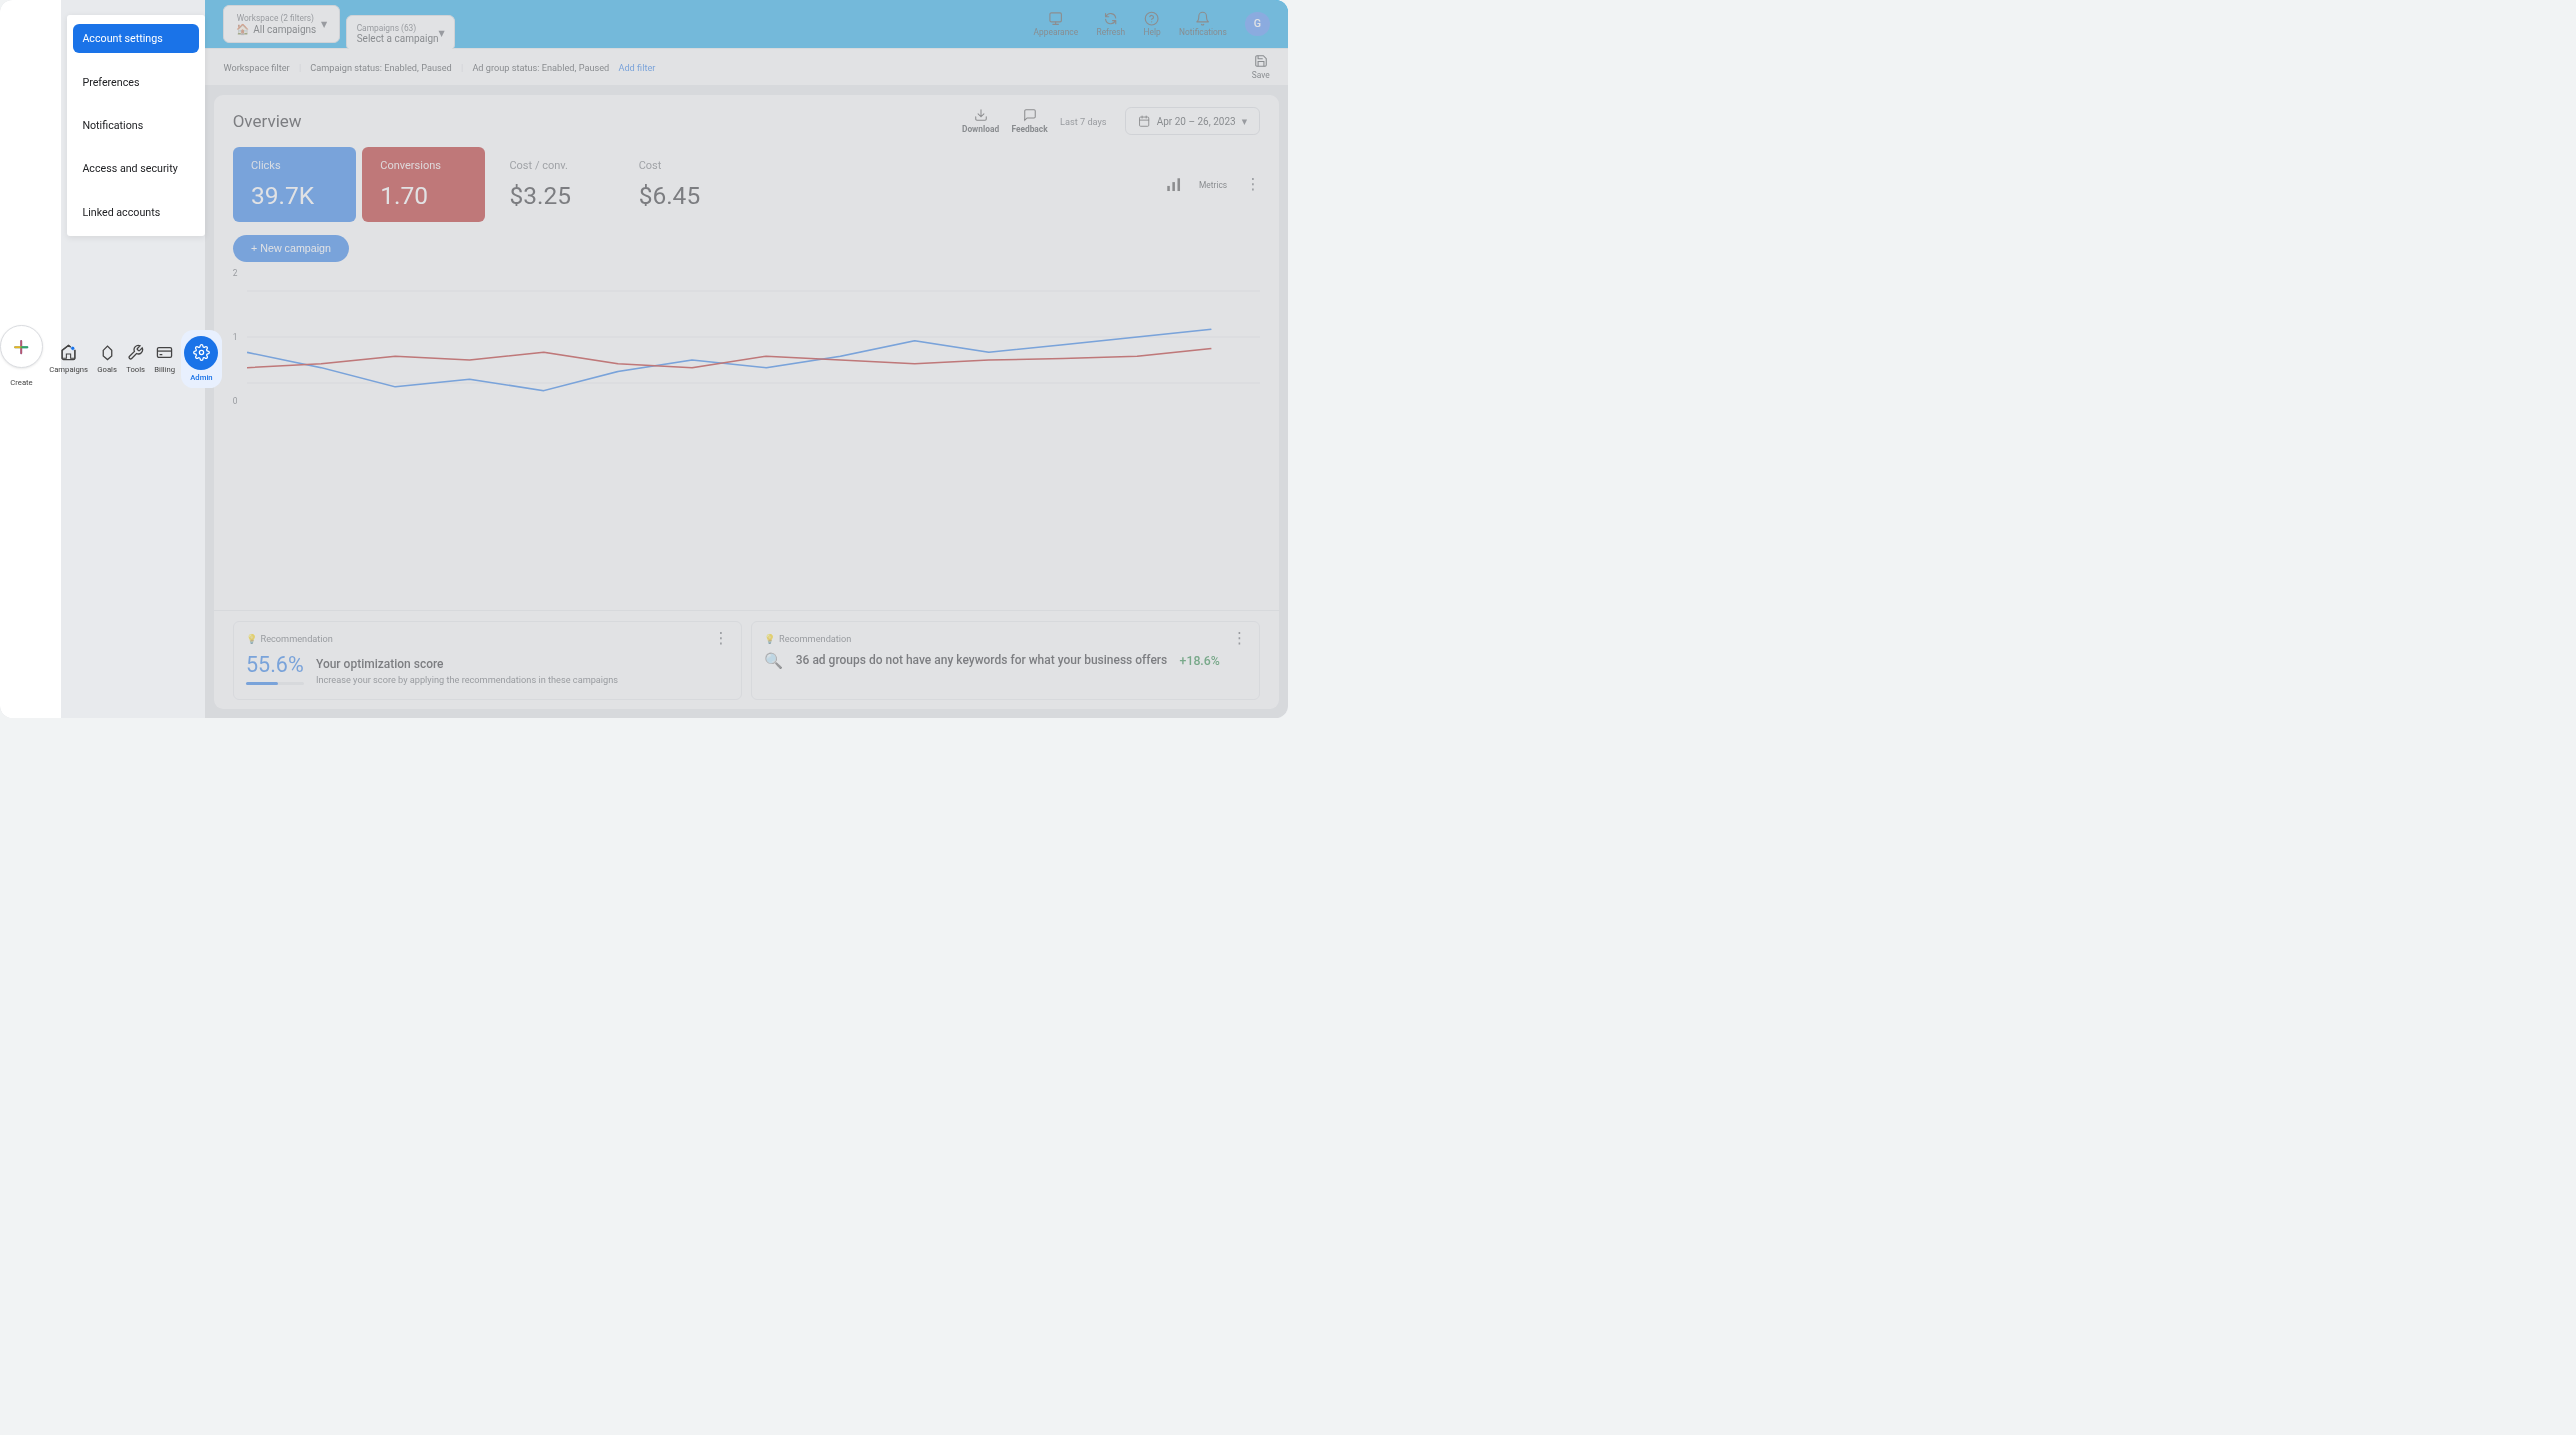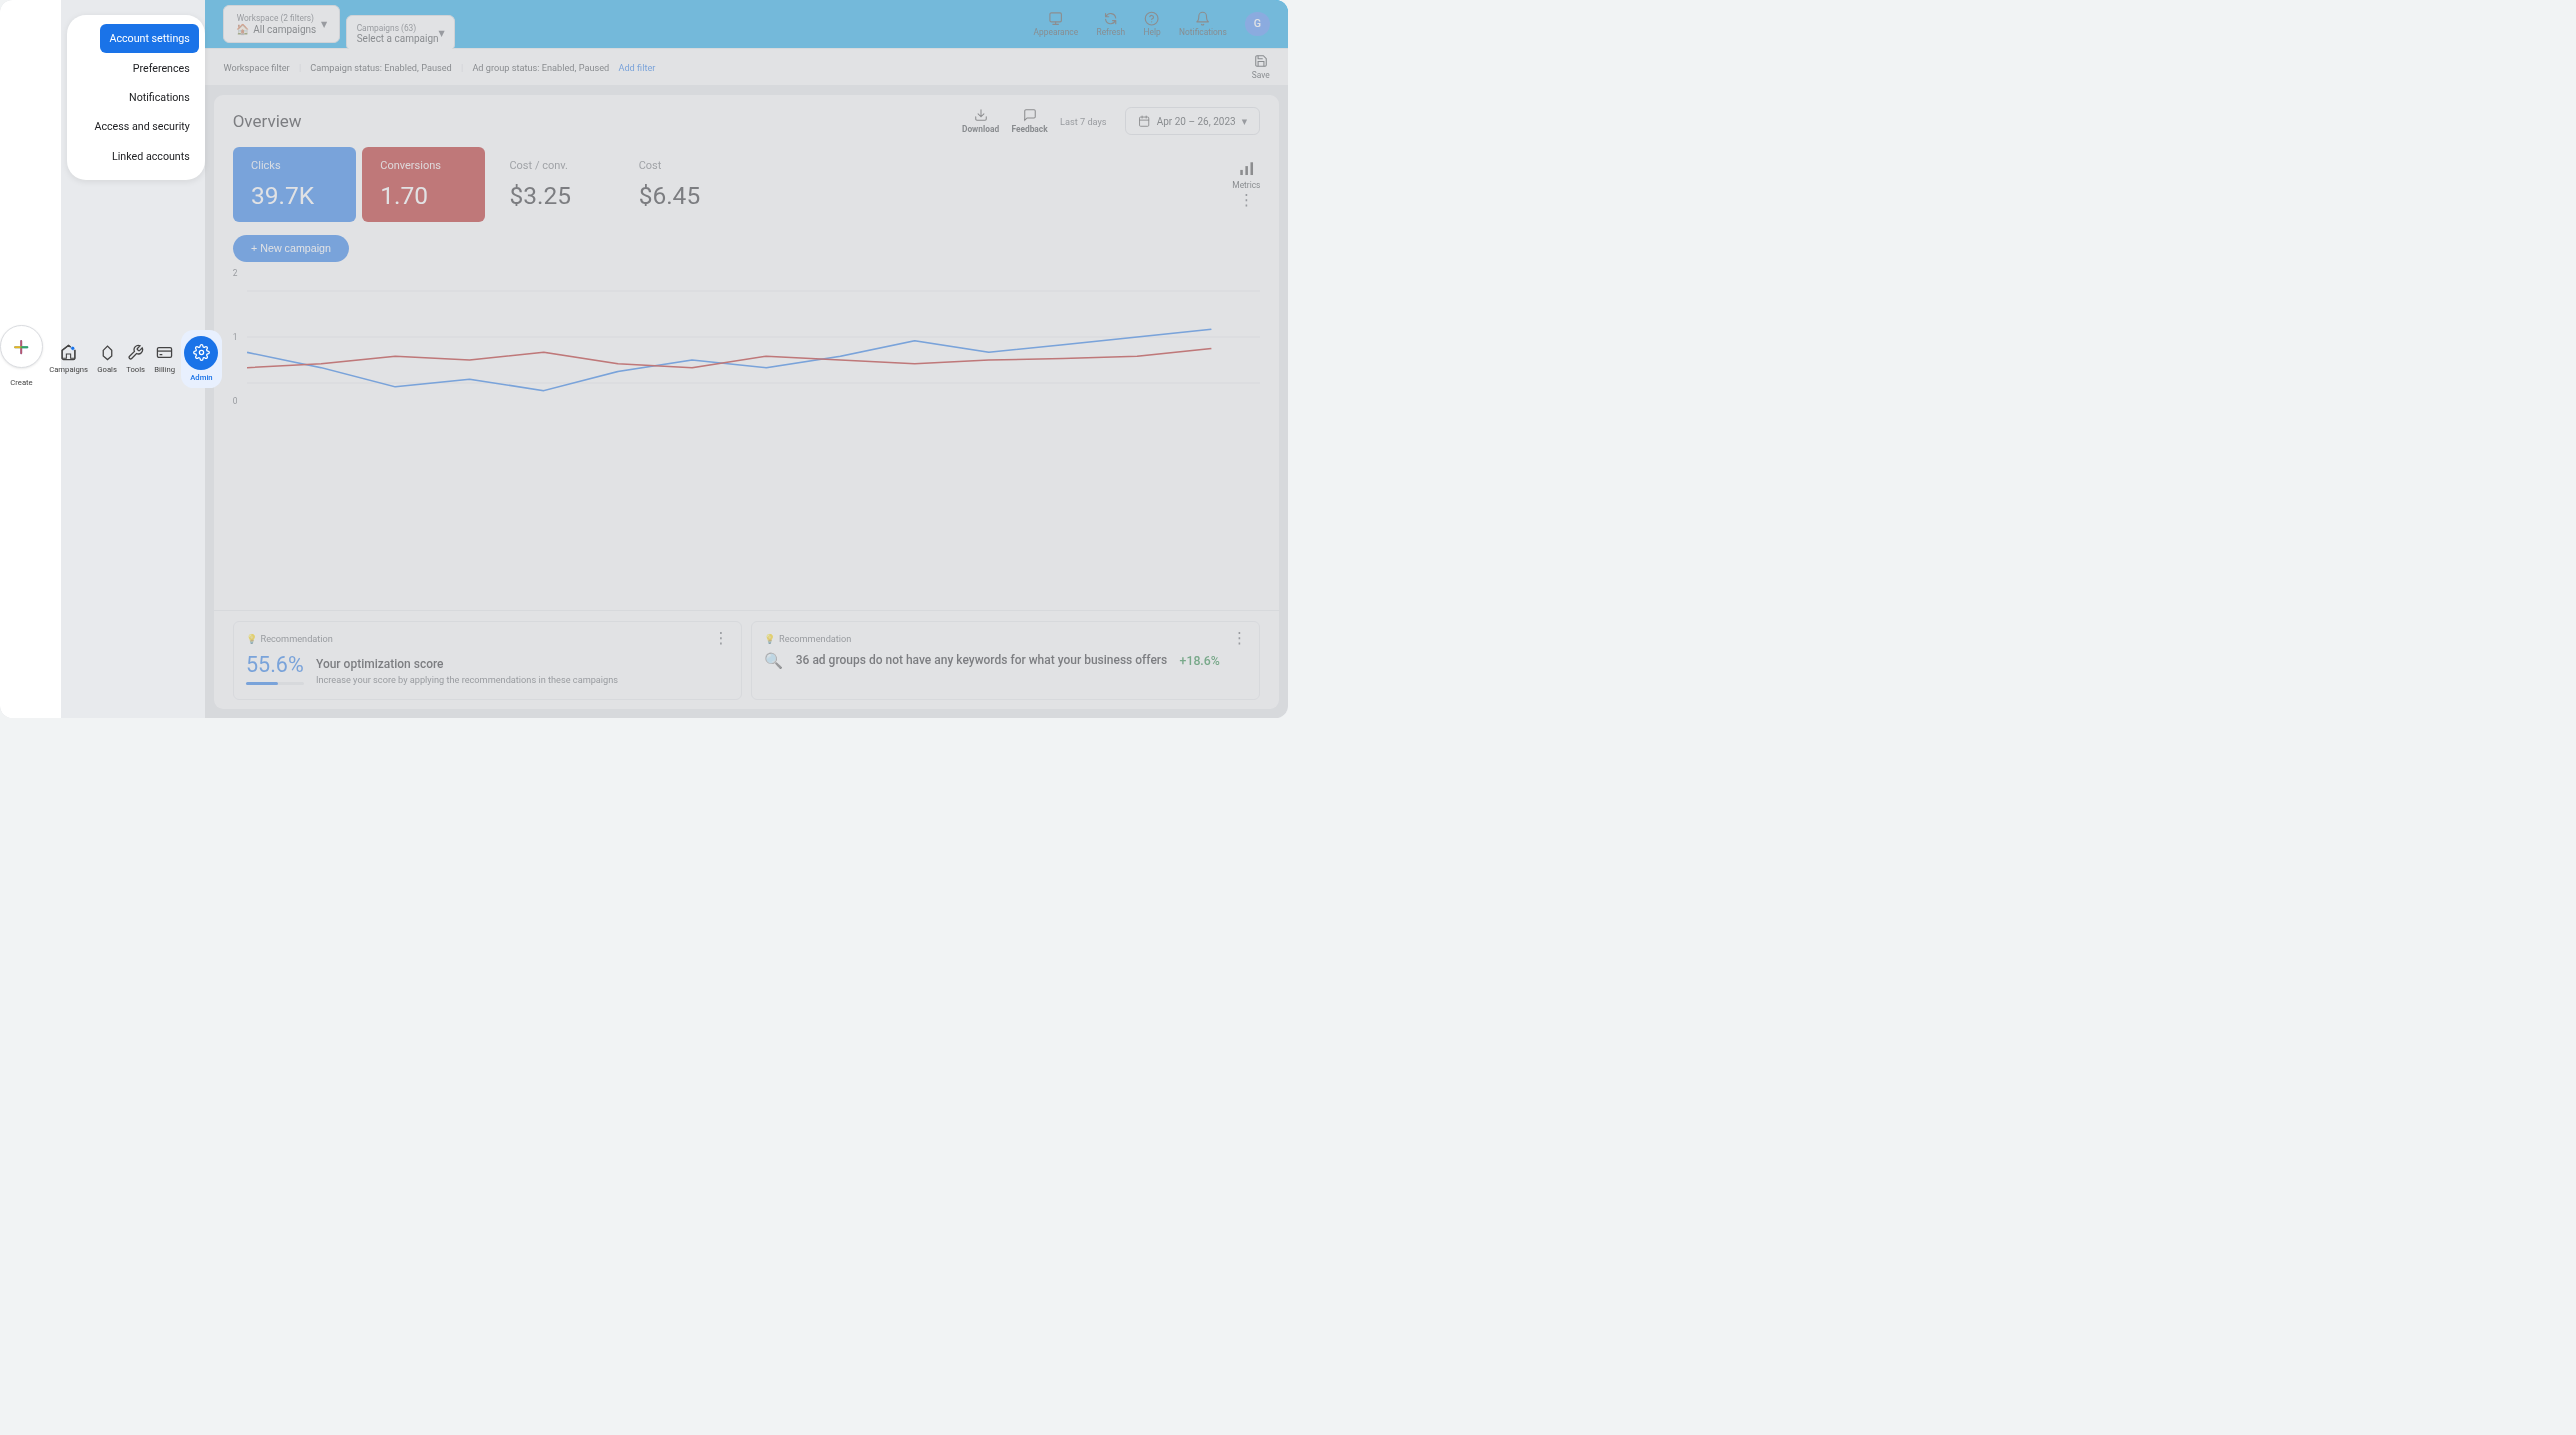--- a/index.html
+++ b/index.html
@@ -103,33 +103,32 @@
       background: #1a73e8;
       display: flex;
       align-items: center;
       justify-content: center;
     }
 
     
     .dropdown-panel {
       width: 138px;
       background: #fff;
-      border-radius: 19px;
+      border-radius: 3px;
       padding: 9.2px 0;
       display: flex;
       flex-direction: column;
-      gap: 1px;
+      gap: 15px;
       z-index: 20;
       flex-shrink: 0;
       box-shadow: 0 1.5px 6.1px rgba(0,0,0,0.08);
       margin: 15.3px 0 15.3px 6.1px;
       height: fit-content;
       align-self: flex-start;
       margin-top: 15.3px;
-      align-items: flex-end;
     }
 
     .dropdown-item {
       padding: 7.7px 15.3px;
       font-size: 10.7px;
       color: #202124;
       cursor: pointer;
       border-radius: 0;
     }
     .dropdown-item.active {
@@ -667,21 +666,21 @@
           </div>
           <div class="metric-card plain">
             <div class="metric-label">Cost / conv.</div>
             <div class="metric-value">$3.25</div>
           </div>
           <div class="metric-card plain">
             <div class="metric-label">Cost</div>
             <div class="metric-value">$6.45</div>
           </div>
         </div>
-        <div style="display:flex;flex-direction:column;align-items:center;gap:3px;">
+        <div style="display:flex;flex-direction:row;align-items:center;gap:18px;">
           <svg width="15.3" height="15.3" viewBox="0 0 24 24" fill="none">
             <rect x="2" y="14" width="4" height="8" fill="#444"></rect>
             <rect x="10" y="8" width="4" height="14" fill="#444"></rect>
             <rect x="18" y="2" width="4" height="20" fill="#444"></rect>
           </svg>
           <span style="font-size:8.4px;color:#3c4043;">Metrics</span>
           <span class="three-dot">⋮</span>
         </div>
       </div>
 

